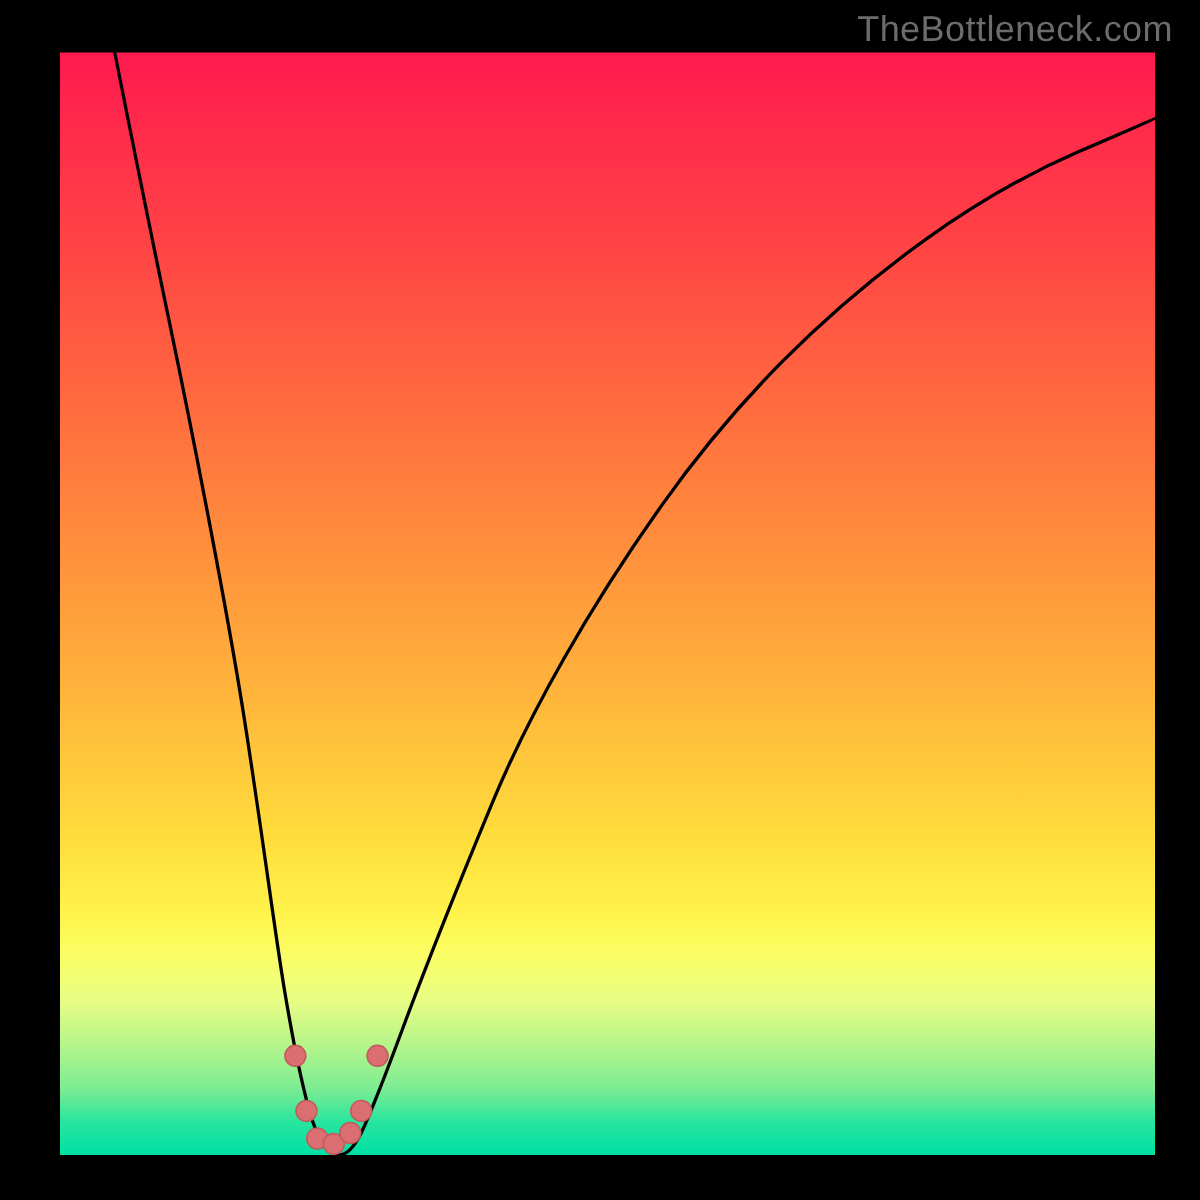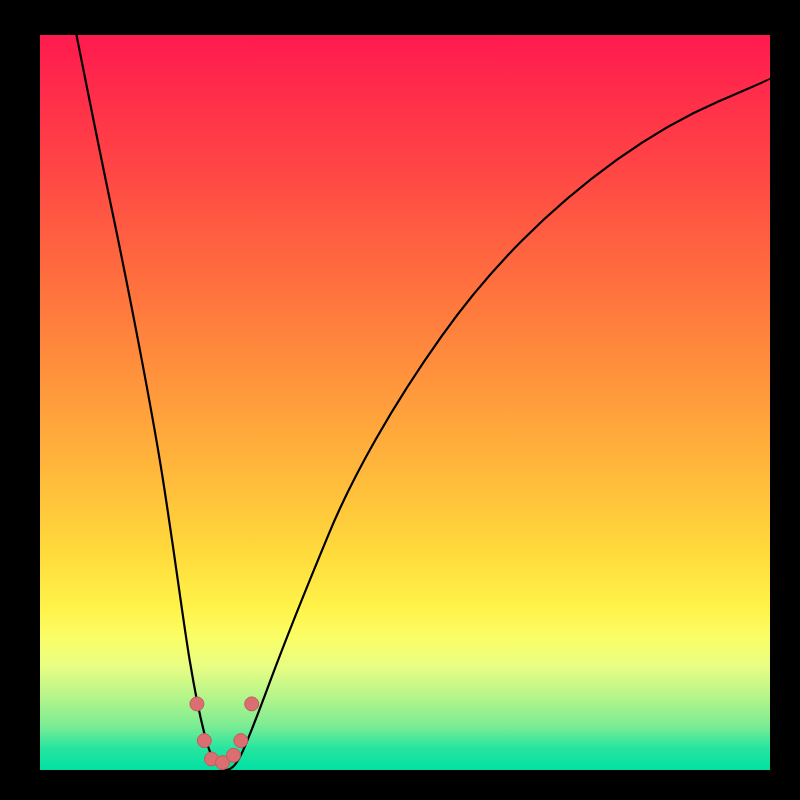--- a/index.html
+++ b/index.html
@@ -65,20 +65,21 @@
   .dot {
     fill: #da6e70;
     stroke: #c15b5d;
     stroke-width: 1;
   }
 </style>
 </head>
 <body>
 
 <div class="frame">
+  <div class="watermark">TheBottleneck.com</div>
 
   <div class="plot">
     <svg class="curve" viewBox="0 0 730 735" preserveAspectRatio="none">
       <path id="curve-path" fill="none" stroke="#000" stroke-width="2.2" stroke-linecap="round" stroke-linejoin="round" d="M 36.5 0.0 Q 58.4 110.3 73.0 180.1 Q 87.6 249.9 102.2 327.1 Q 116.8 404.3 124.1 452.0 Q 131.4 499.8 138.7 551.3 Q 146.0 602.7 149.6 624.8 Q 153.3 646.8 156.9 665.2 Q 160.6 683.5 164.3 698.3 Q 167.9 713.0 171.6 720.3 Q 175.2 727.6 178.8 731.3 Q 182.5 735.0 186.2 735.0 Q 189.8 735.0 193.5 731.3 Q 197.1 727.6 200.8 720.3 Q 204.4 713.0 211.7 694.6 Q 219.0 676.2 229.9 646.8 Q 240.9 617.4 255.5 580.6 Q 270.1 543.9 288.4 499.8 Q 306.6 455.7 335.8 404.3 Q 365.0 352.8 401.5 301.4 Q 438.0 249.9 481.8 205.8 Q 525.6 161.7 576.7 124.9 Q 627.8 88.2 678.9 66.2 T 730.0 44.1"></path>
       <g id="marker-group">
           <circle cx="156.9" cy="668.9" r="7" class="dot"></circle>
           <circle cx="164.3" cy="705.6" r="7" class="dot"></circle>
           <circle cx="171.5" cy="724.0" r="7" class="dot"></circle>
           <circle cx="182.5" cy="727.6" r="7" class="dot"></circle>
           <circle cx="193.5" cy="720.3" r="7" class="dot"></circle>

